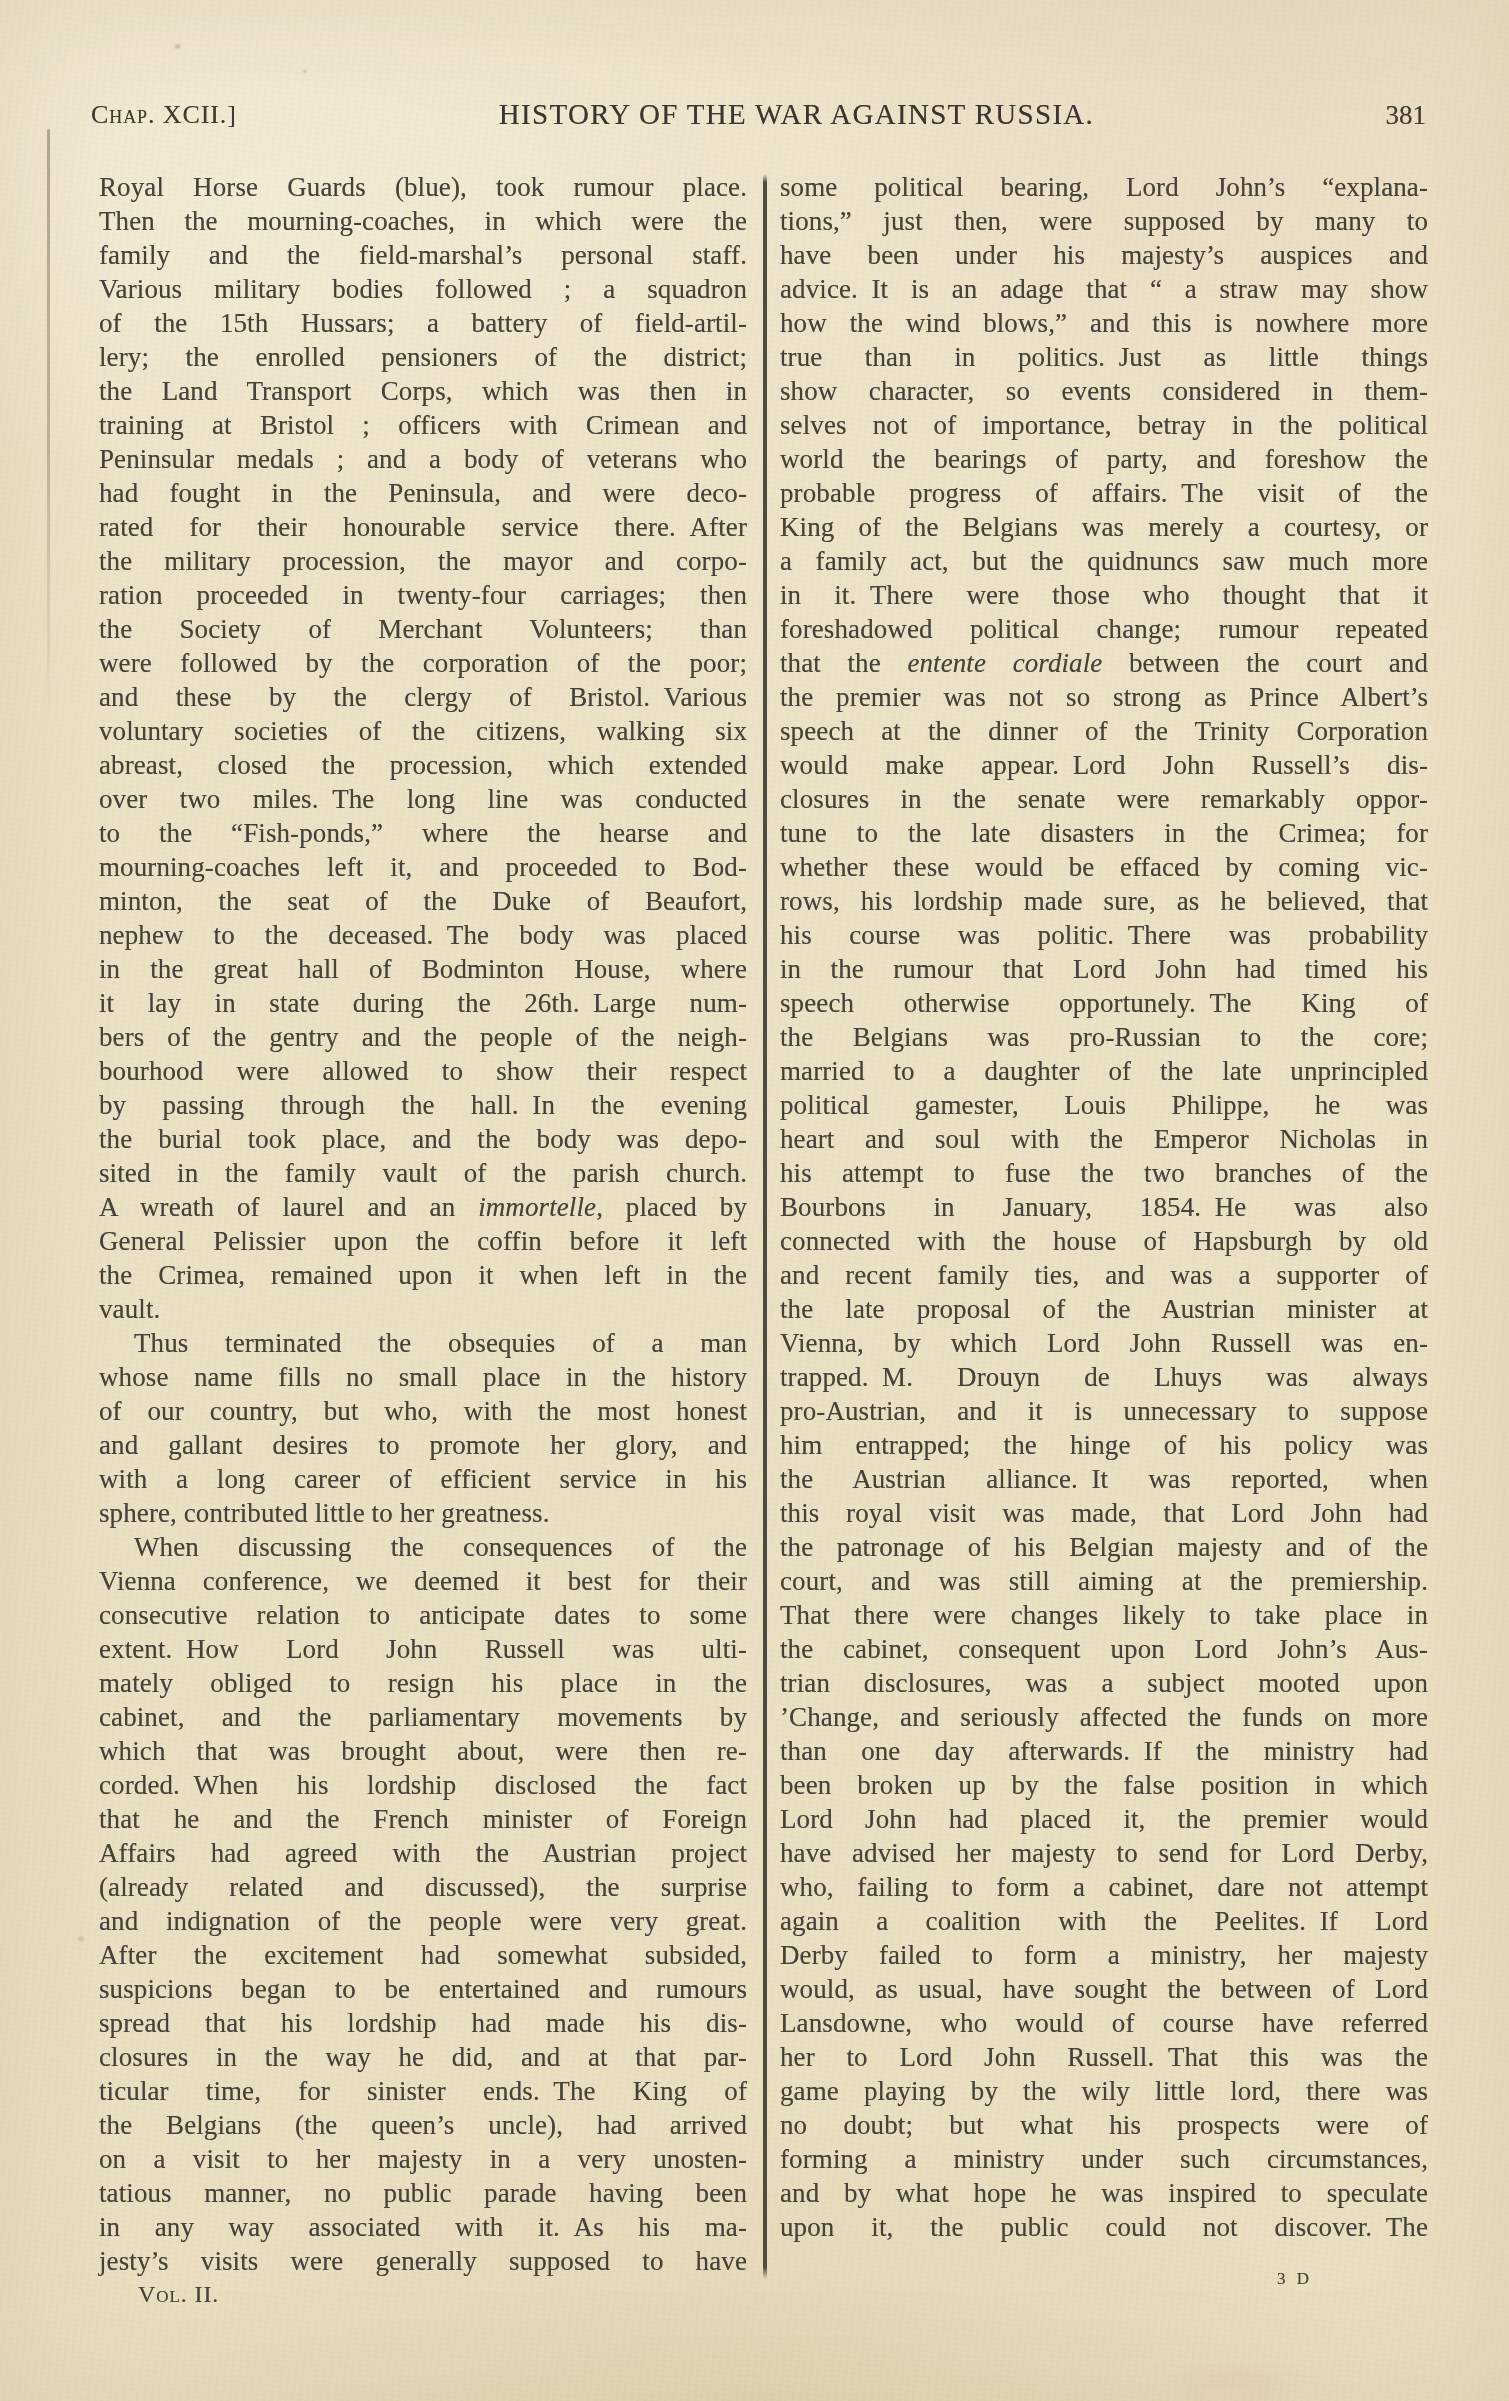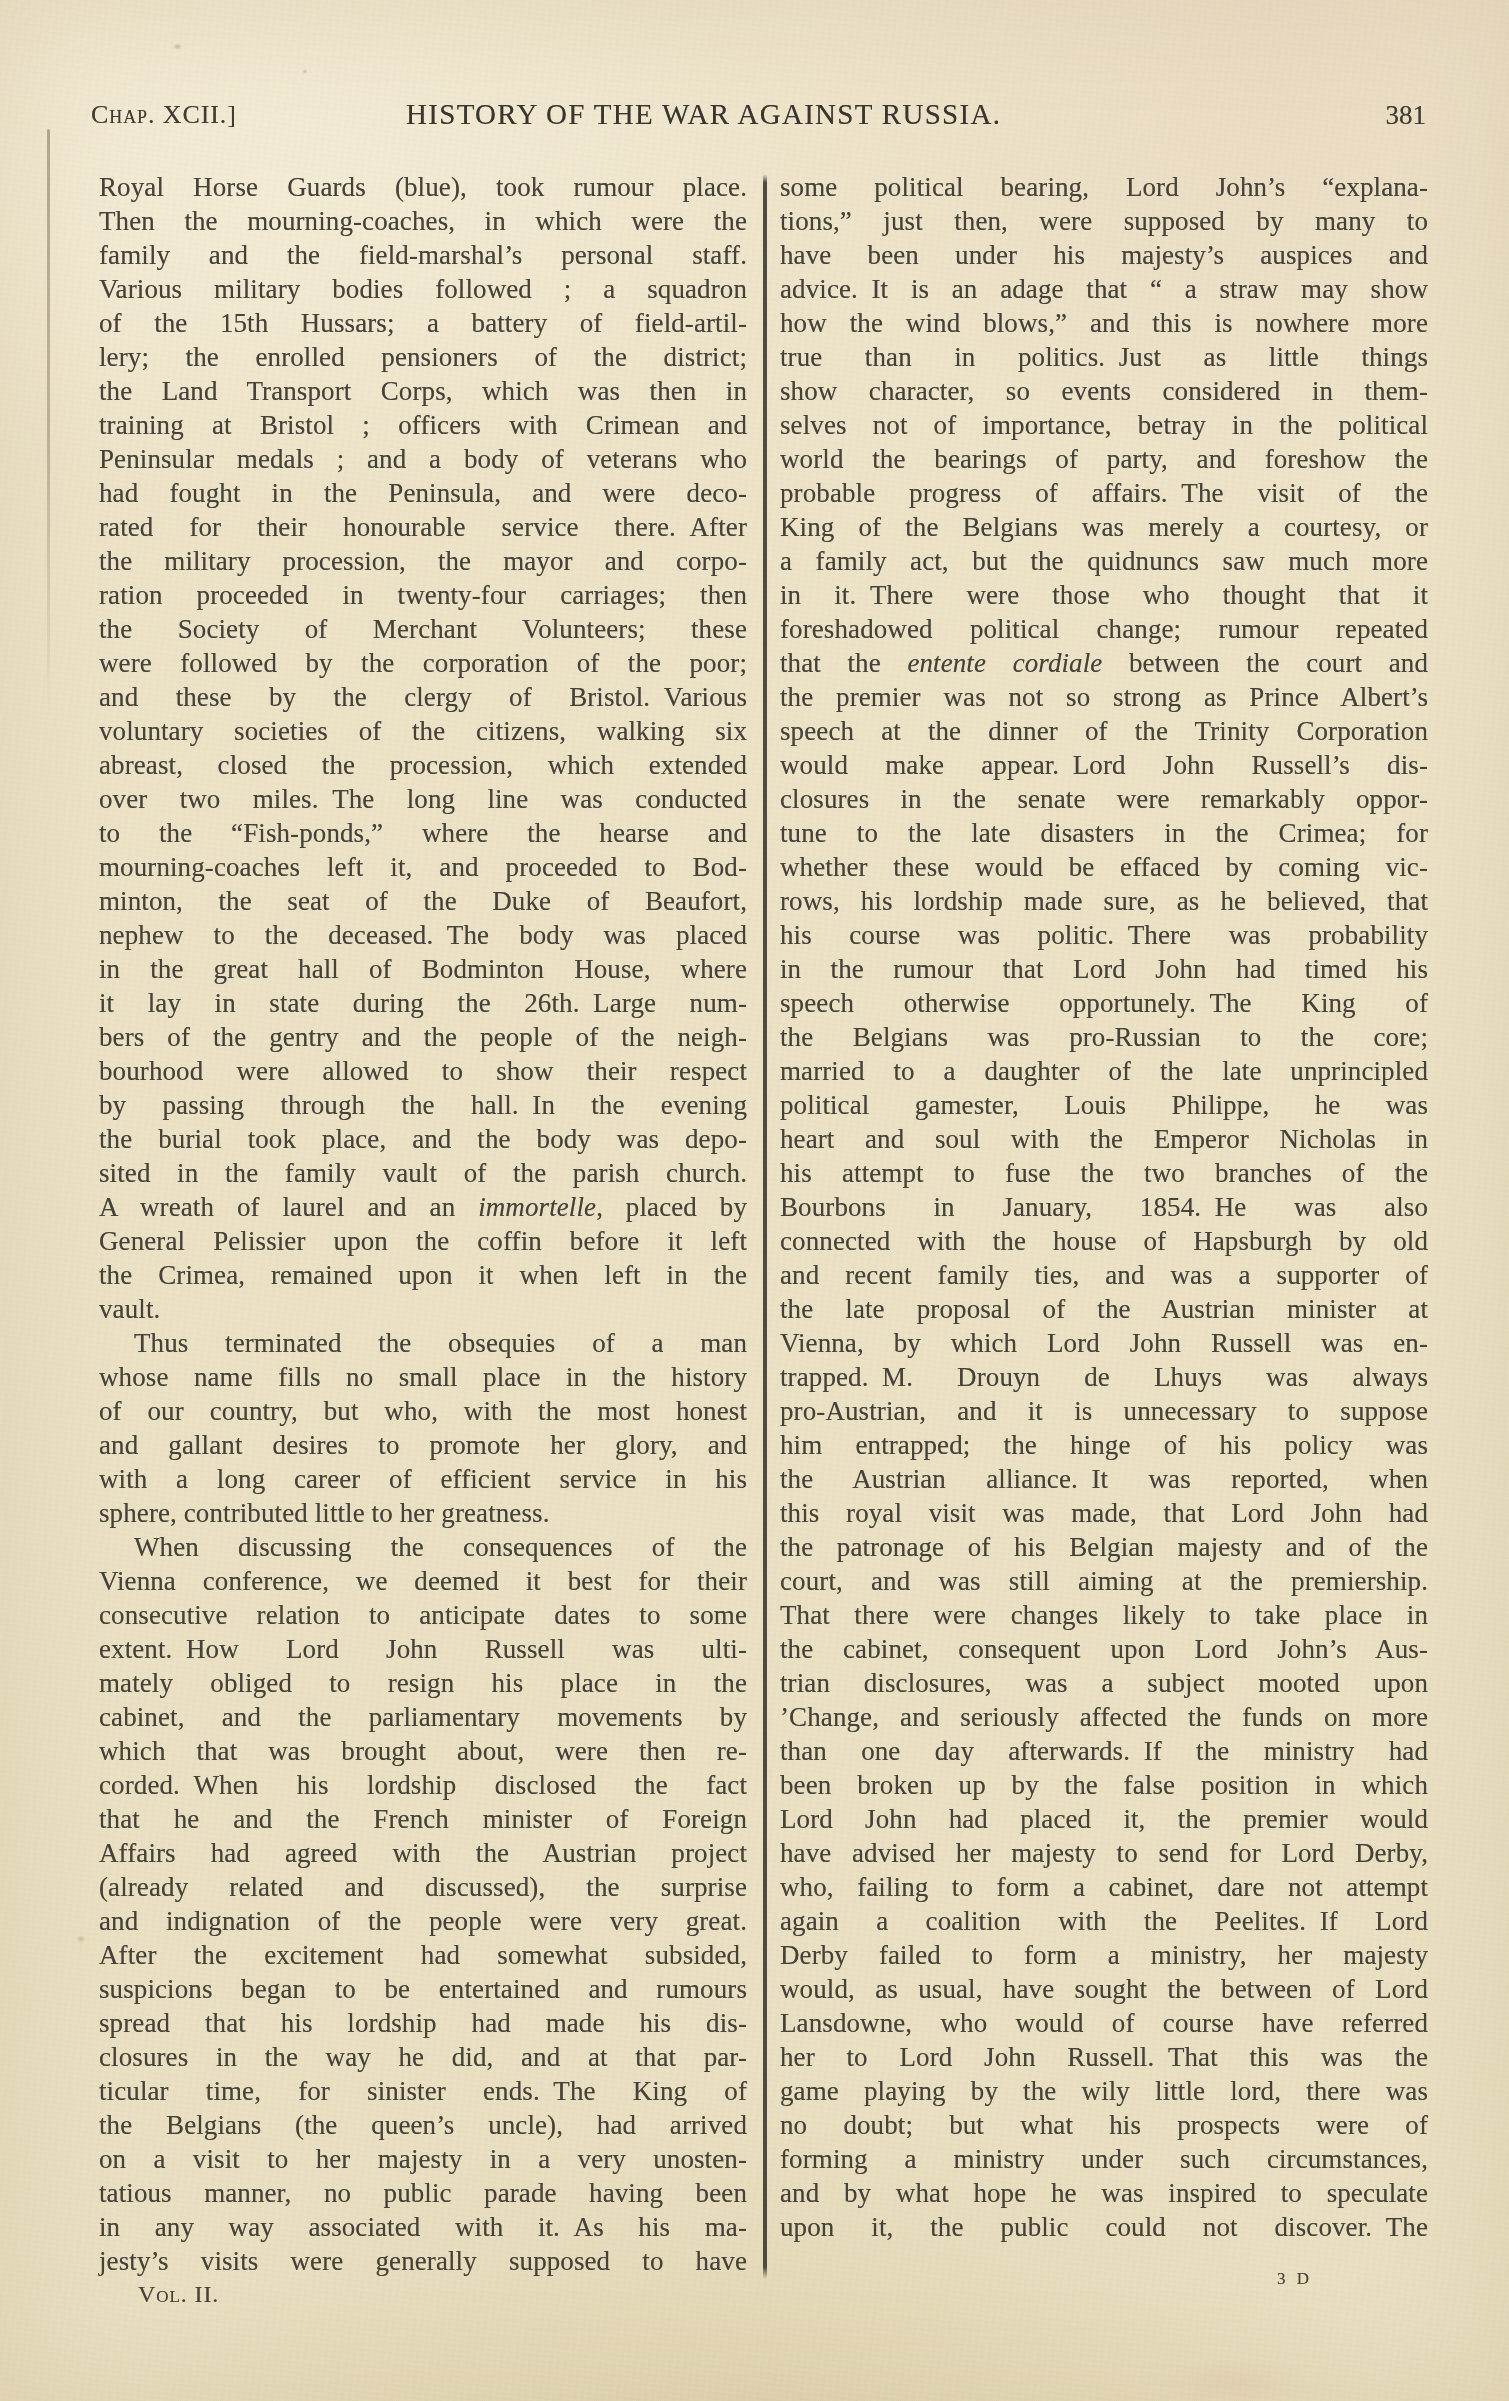--- a/index.html
+++ b/index.html
@@ -34,21 +34,21 @@
     border-radius:1.7px;
   }
   .header-chap{
     position:absolute;left:91px;top:100px;
     font-size:26px;letter-spacing:0.9px;
     font-variant:small-caps;color:#3f3c33;
     text-shadow:0 0 0.5px rgba(63,60,51,0.55);
   }
   .header-title{
     position:absolute;left:406px;top:98px;width:781px;
-    font-size:29px;letter-spacing:1.3px;
+    text-align:center;font-size:29px;letter-spacing:1.3px;
     color:#393630;text-shadow:0 0 0.6px rgba(57,54,48,0.6);
   }
   .header-page{
     position:absolute;right:83px;top:100px;
     font-size:27px;color:#3f3c33;
     text-shadow:0 0 0.5px rgba(63,60,51,0.55);
   }
   .col-rule{
     position:absolute;left:763px;top:174px;width:3.5px;height:2105px;
     background:linear-gradient(180deg, rgba(52,49,40,0) 0px, rgba(52,49,40,0.85) 8.6px, rgba(52,49,40,0.85) 2093px, rgba(52,49,40,0) 2105px);
@@ -105,21 +105,21 @@
       <div class="line">Various military bodies followed ; a squadron</div>
       <div class="line">of the 15th Hussars; a battery of field-artil-</div>
       <div class="line">lery; the enrolled pensioners of the district;</div>
       <div class="line">the Land Transport Corps, which was then in</div>
       <div class="line">training at Bristol ; officers with Crimean and</div>
       <div class="line">Peninsular medals ; and a body of veterans who</div>
       <div class="line">had fought in the Peninsula, and were deco-</div>
       <div class="line">rated for their honourable service there. After</div>
       <div class="line">the military procession, the mayor and corpo-</div>
       <div class="line">ration proceeded in twenty-four carriages; then</div>
-      <div class="line">the Society of Merchant Volunteers; these</div>
+      <div class="line">the Society of Merchant Volunteers; than</div>
       <div class="line">were followed by the corporation of the poor;</div>
       <div class="line">and these by the clergy of Bristol. Various</div>
       <div class="line">voluntary societies of the citizens, walking six</div>
       <div class="line">abreast, closed the procession, which extended</div>
       <div class="line">over two miles. The long line was conducted</div>
       <div class="line">to the “Fish-ponds,” where the hearse and</div>
       <div class="line">mourning-coaches left it, and proceeded to Bod-</div>
       <div class="line">minton, the seat of the Duke of Beaufort,</div>
       <div class="line">nephew to the deceased. The body was placed</div>
       <div class="line">in the great hall of Bodminton House, where</div>

